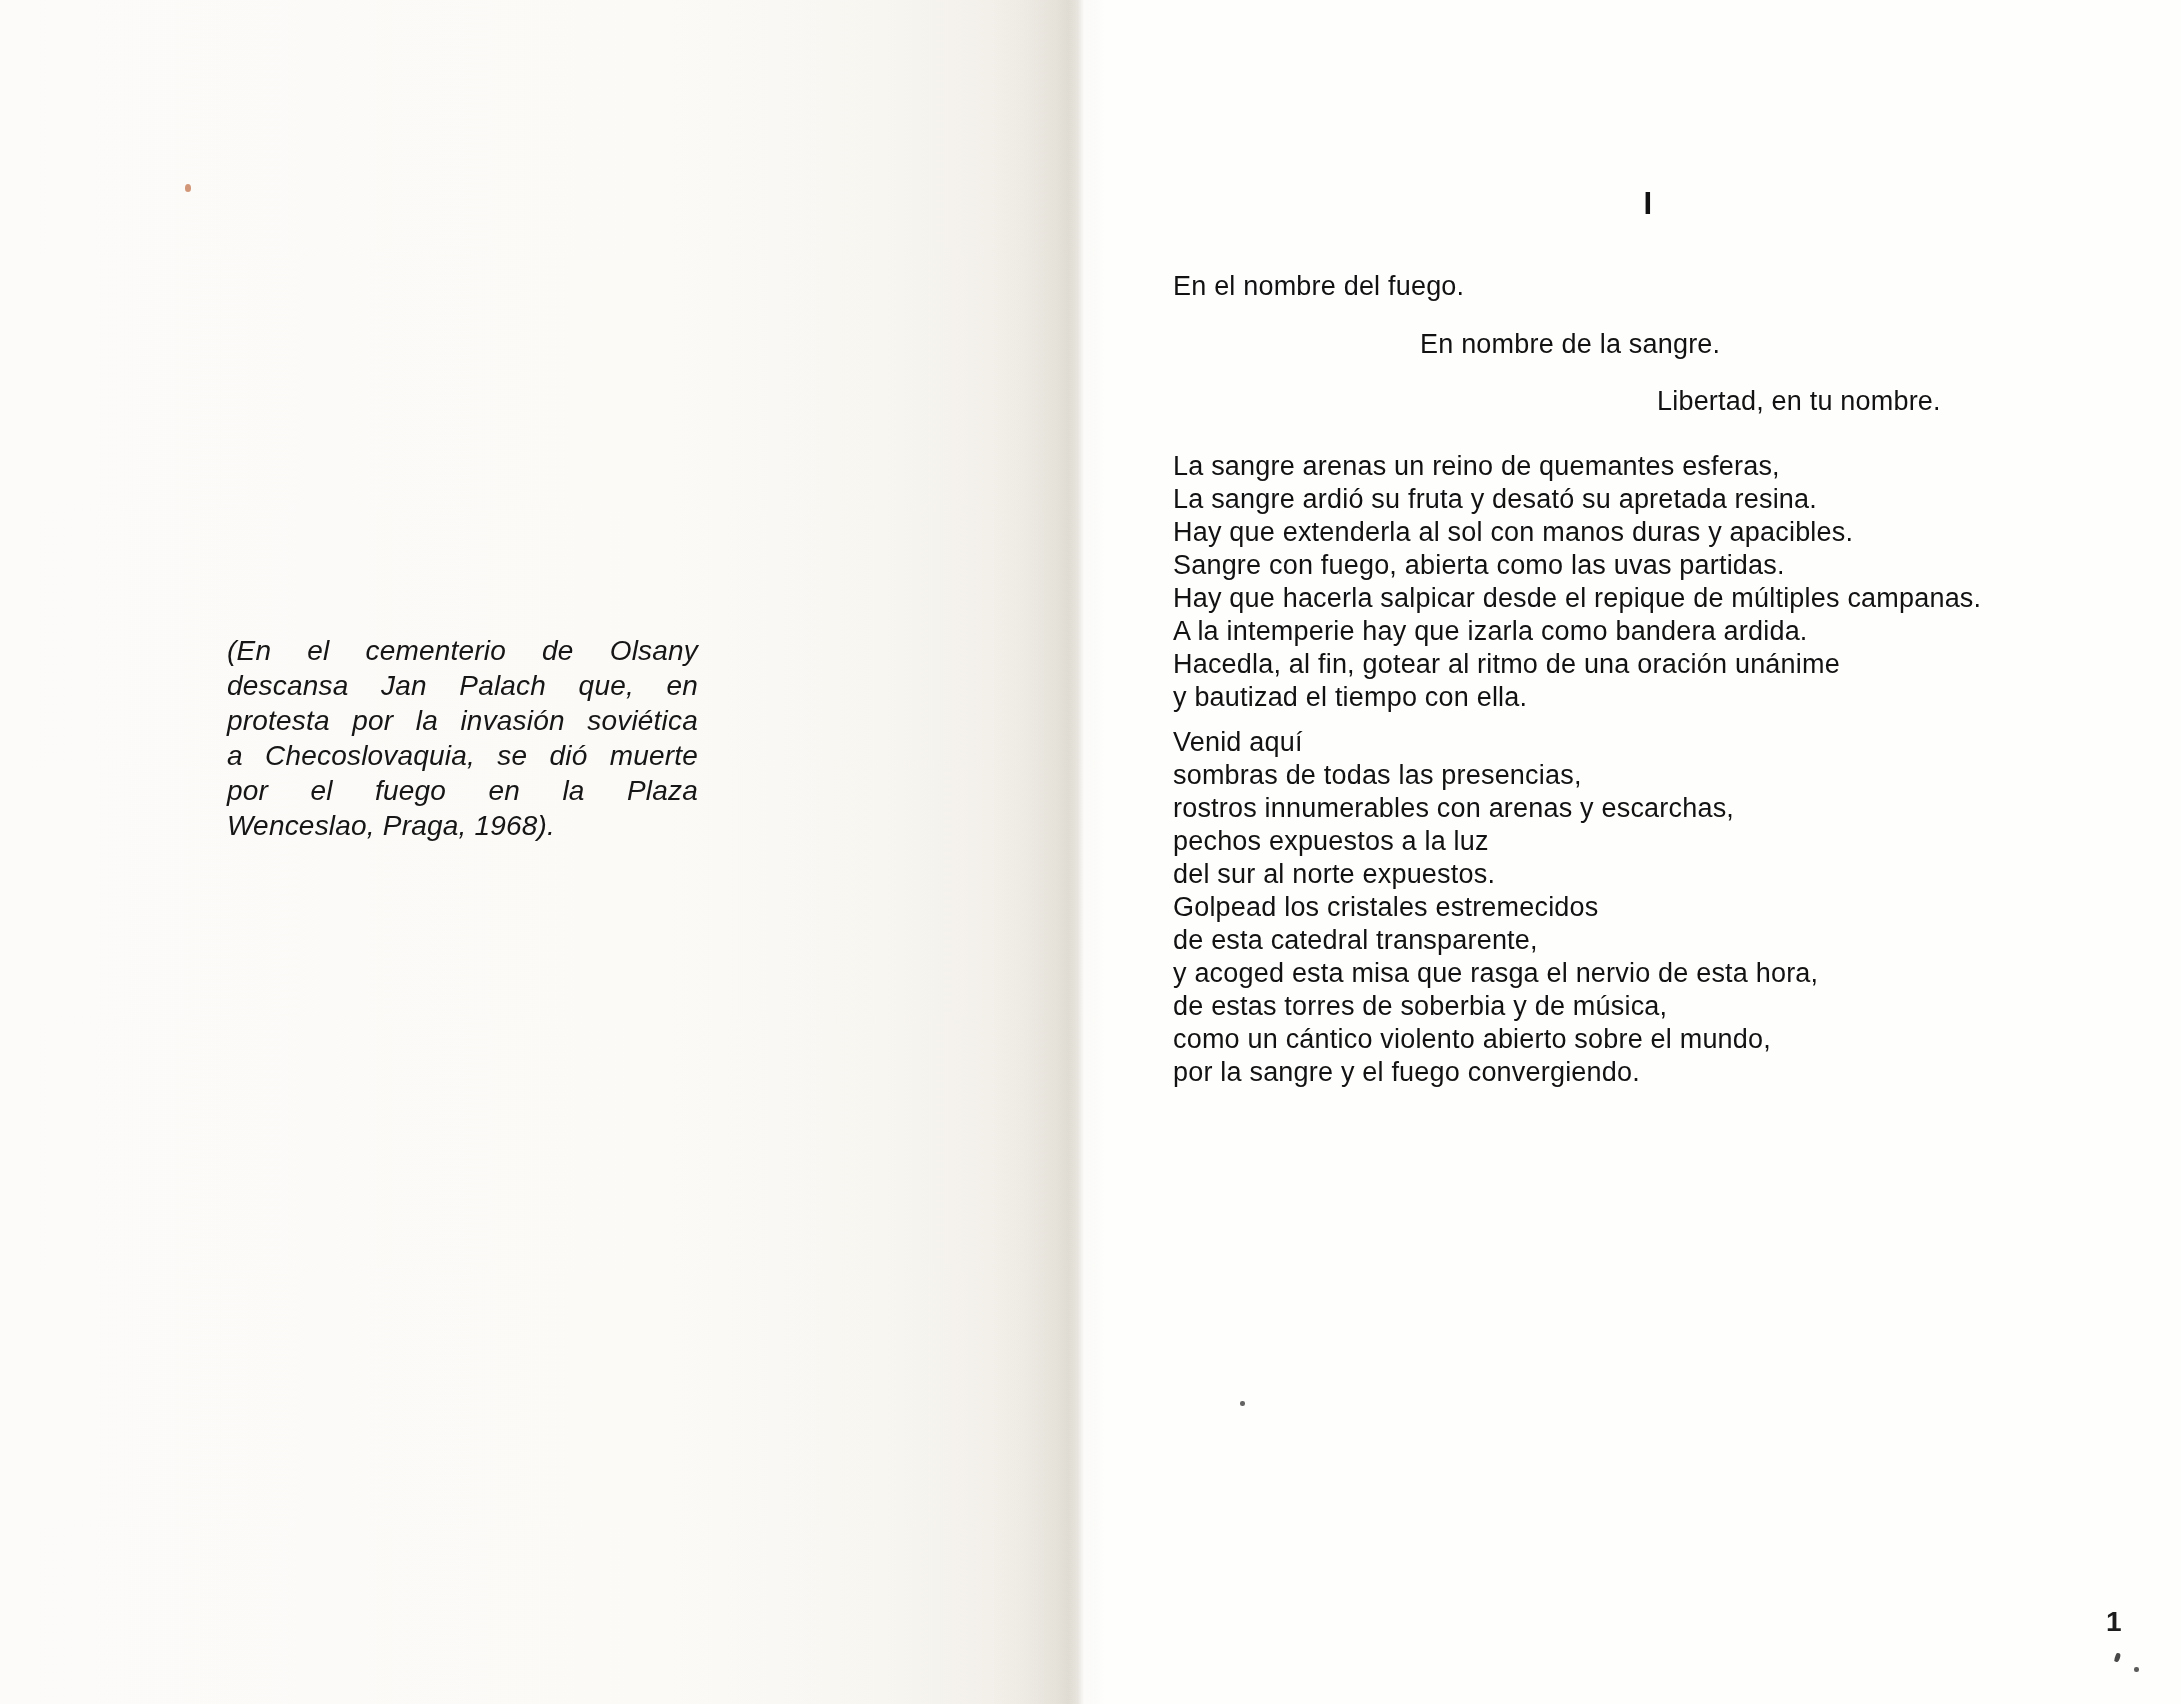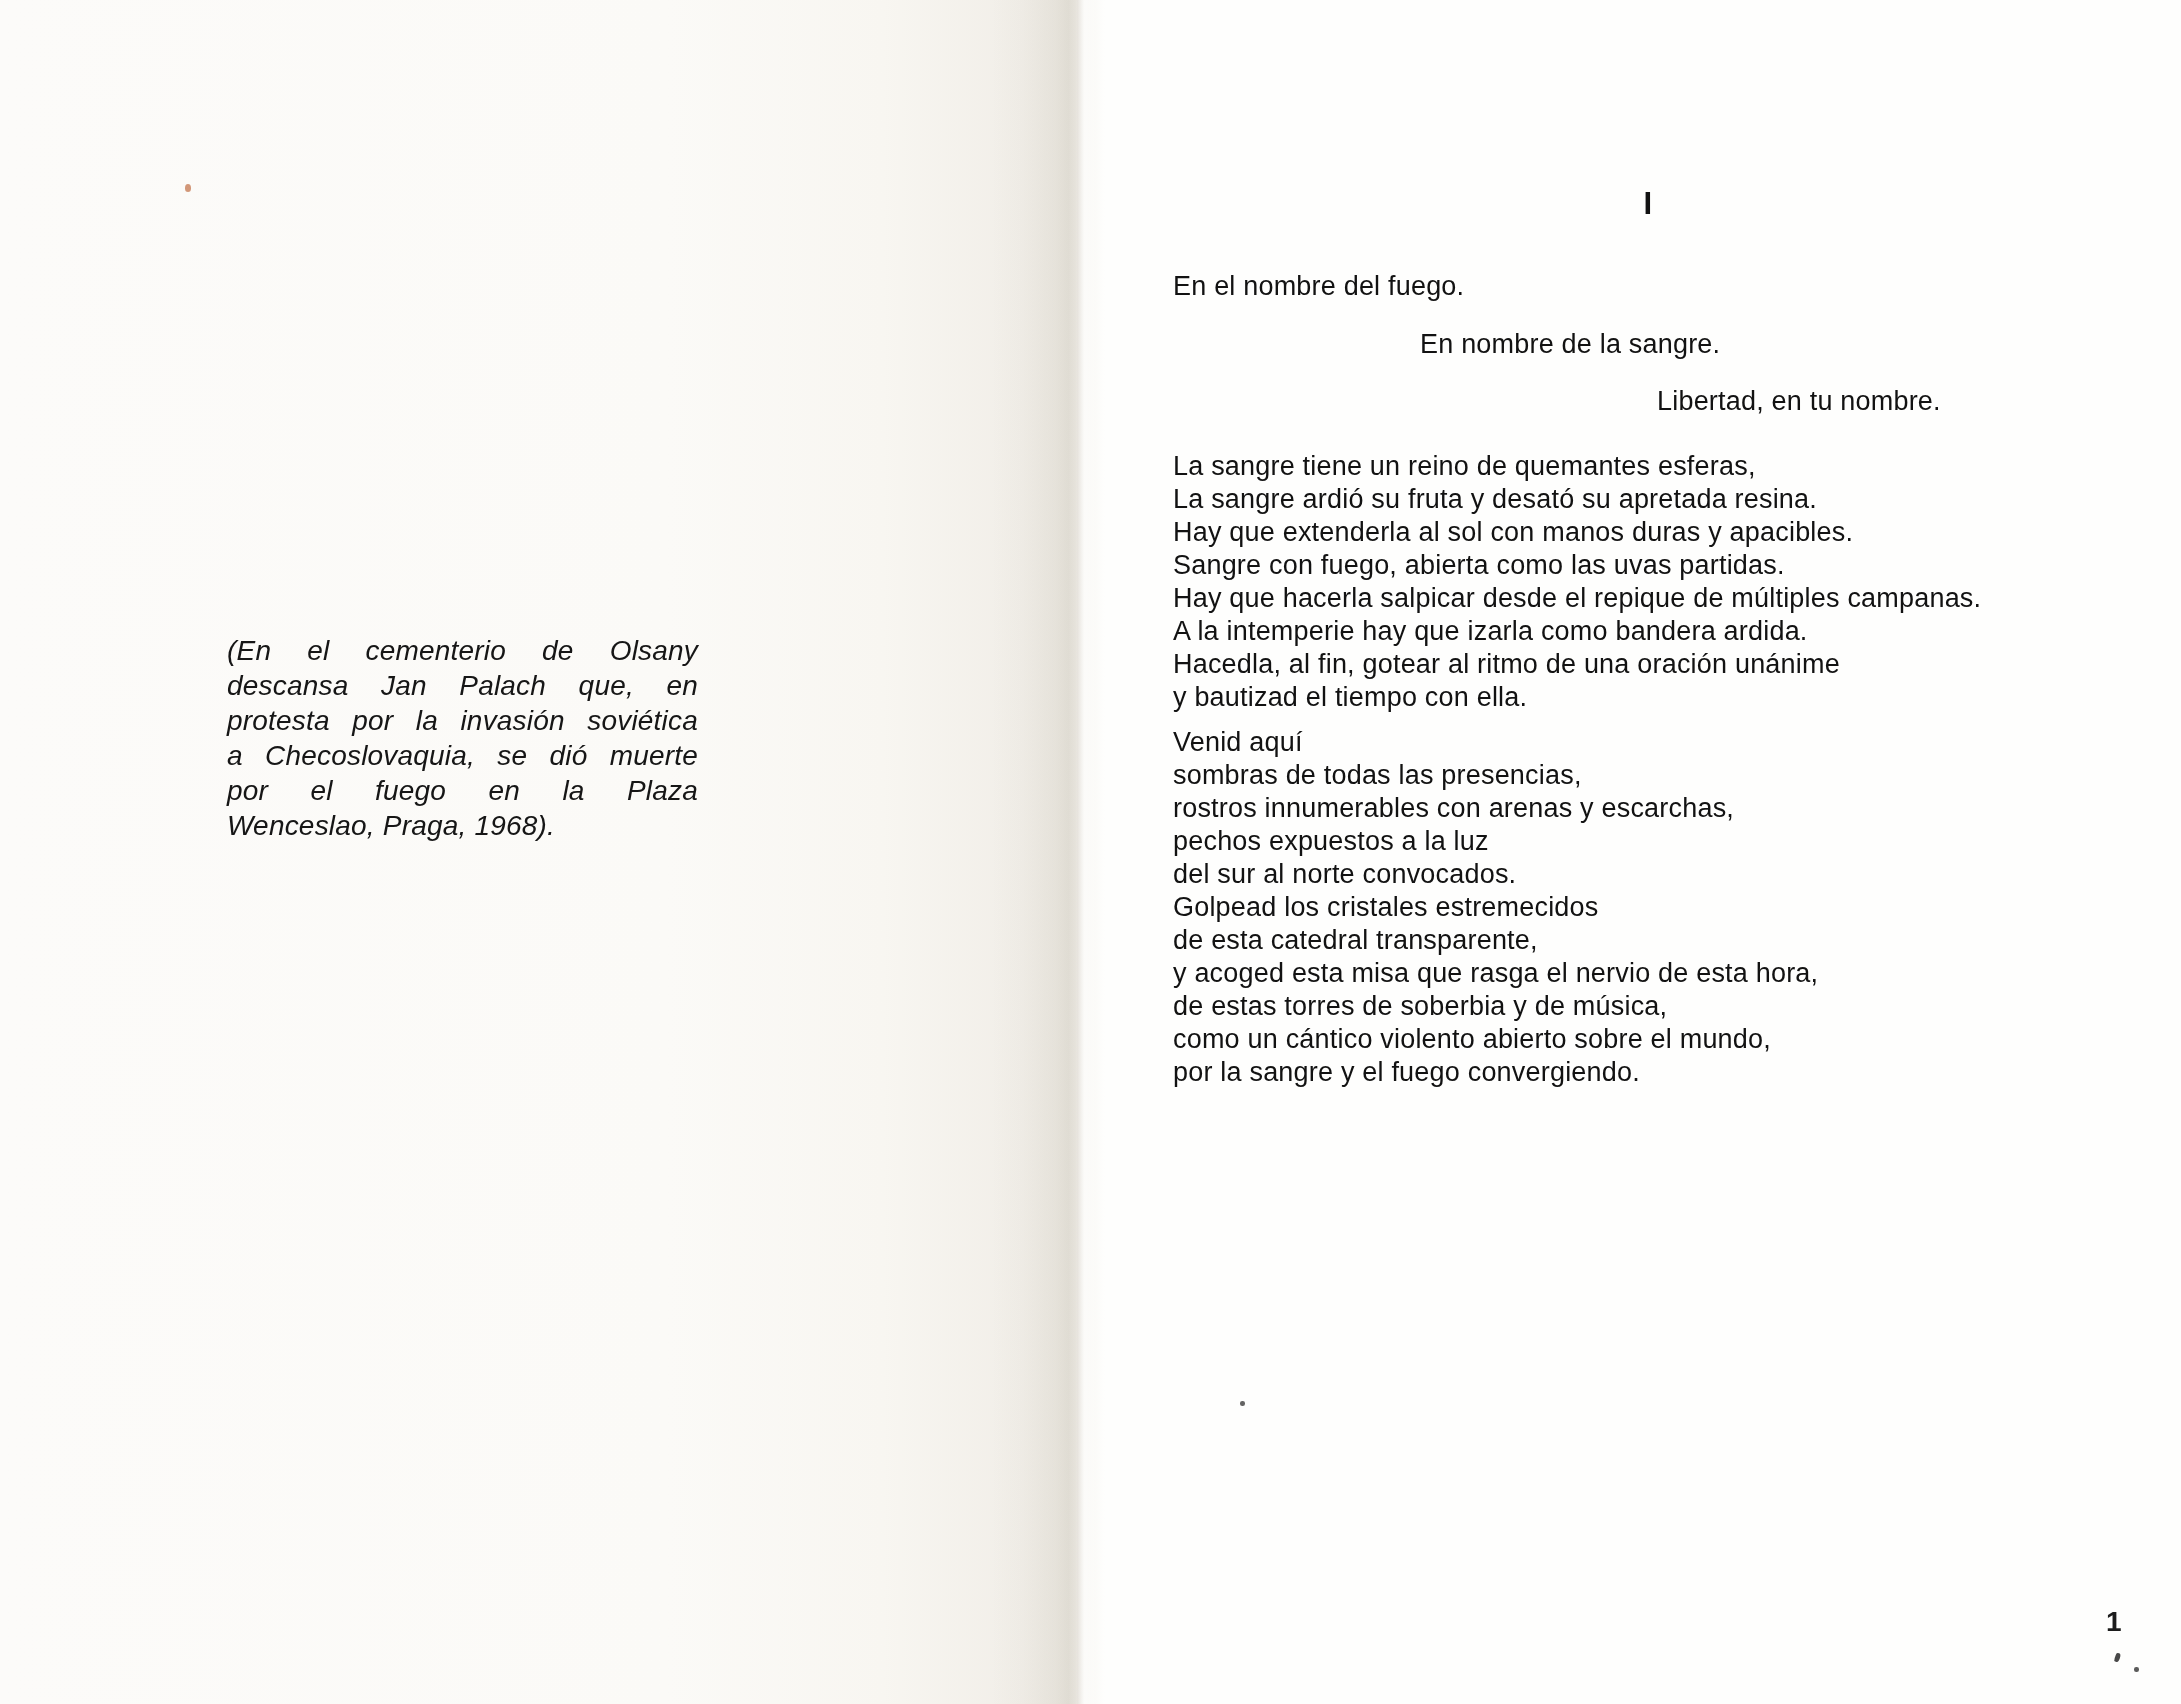--- a/index.html
+++ b/index.html
@@ -132,36 +132,36 @@
 
     <div class="section-heading">I</div>
 
     <div class="invocation">
       <div class="line ind-0">En el nombre del fuego.</div>
       <div class="line ind-1">En nombre de la sangre.</div>
       <div class="line ind-2">Libertad, en tu nombre.</div>
     </div>
 
     <div class="stanza-blood">
-      <div class="line">La sangre tiene un reino de quemantes esferas,</div>
+      <div class="line">La sangre arenas un reino de quemantes esferas,</div>
       <div class="line">La sangre ardió su fruta y desató su apretada resina.</div>
       <div class="line">Hay que extenderla al sol con manos duras y apacibles.</div>
       <div class="line">Sangre con fuego, abierta como las uvas partidas.</div>
       <div class="line">Hay que hacerla salpicar desde el repique de múltiples campanas.</div>
       <div class="line">A la intemperie hay que izarla como bandera ardida.</div>
       <div class="line">Hacedla, al fin, gotear al ritmo de una oración unánime</div>
       <div class="line">y bautizad el tiempo con ella.</div>
     </div>
 
     <div class="stanza-summons">
       <div class="line">Venid aquí</div>
       <div class="line">sombras de todas las presencias,</div>
       <div class="line">rostros innumerables con arenas y escarchas,</div>
       <div class="line">pechos expuestos a la luz</div>
-      <div class="line">del sur al norte convocados.</div>
+      <div class="line">del sur al norte expuestos.</div>
       <div class="line">Golpead los cristales estremecidos</div>
       <div class="line">de esta catedral transparente,</div>
       <div class="line">y acoged esta misa que rasga el nervio de esta hora,</div>
       <div class="line">de estas torres de soberbia y de música,</div>
       <div class="line">como un cántico violento abierto sobre el mundo,</div>
       <div class="line">por la sangre y el fuego convergiendo.</div>
     </div>
 
   </div>
 

